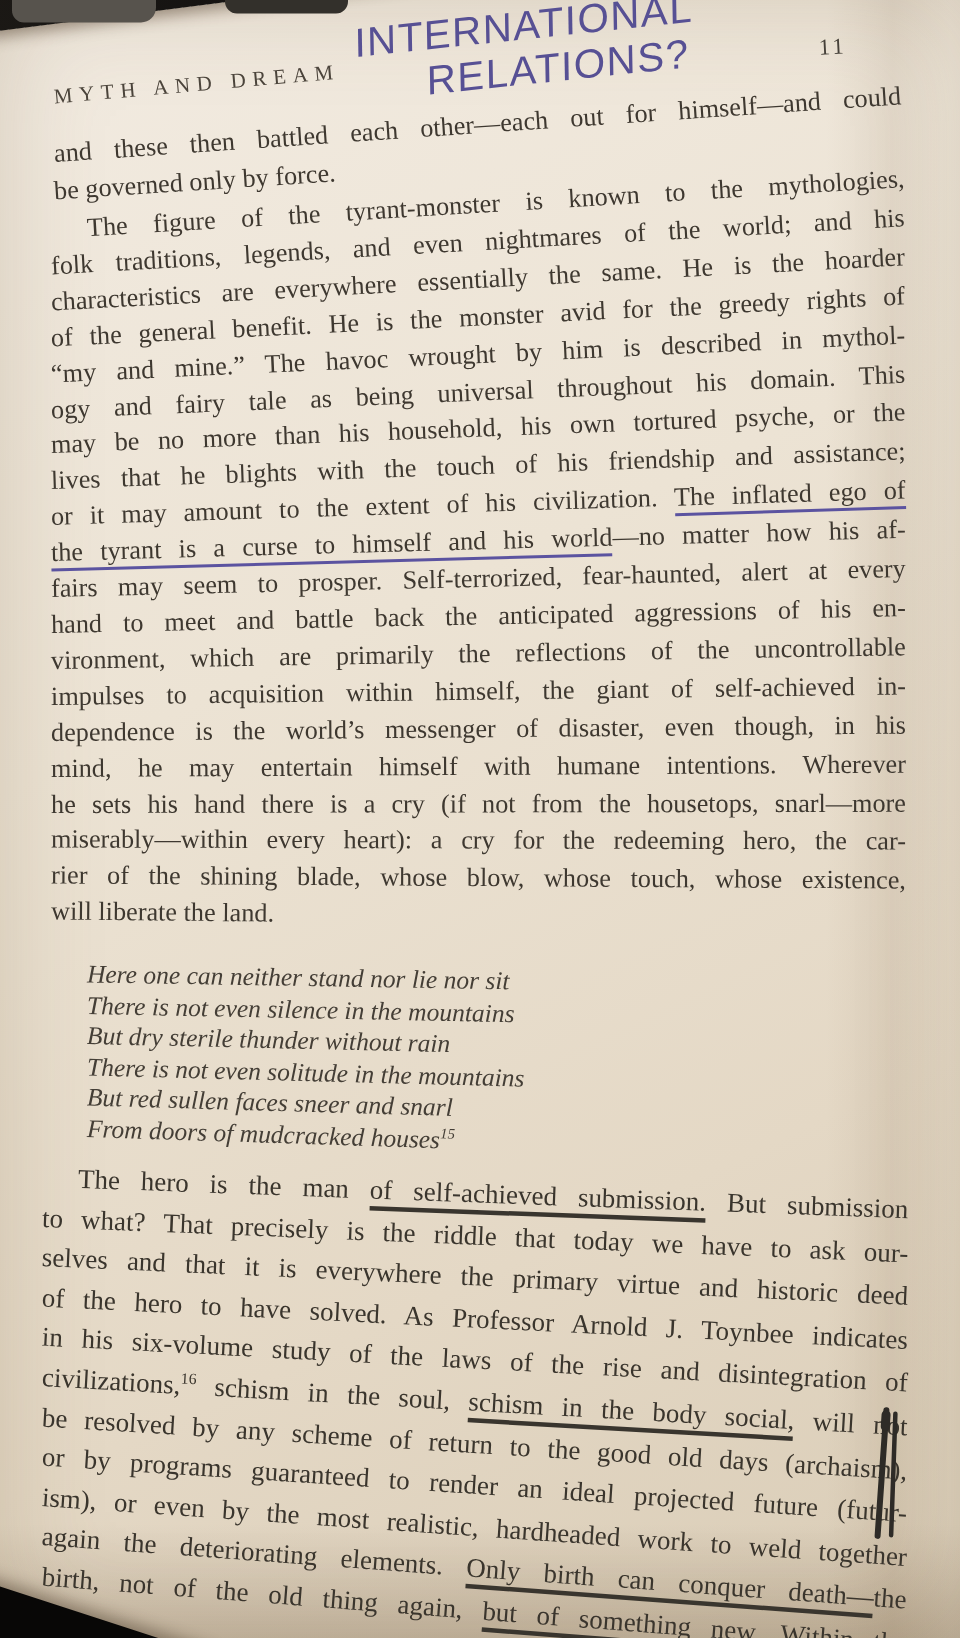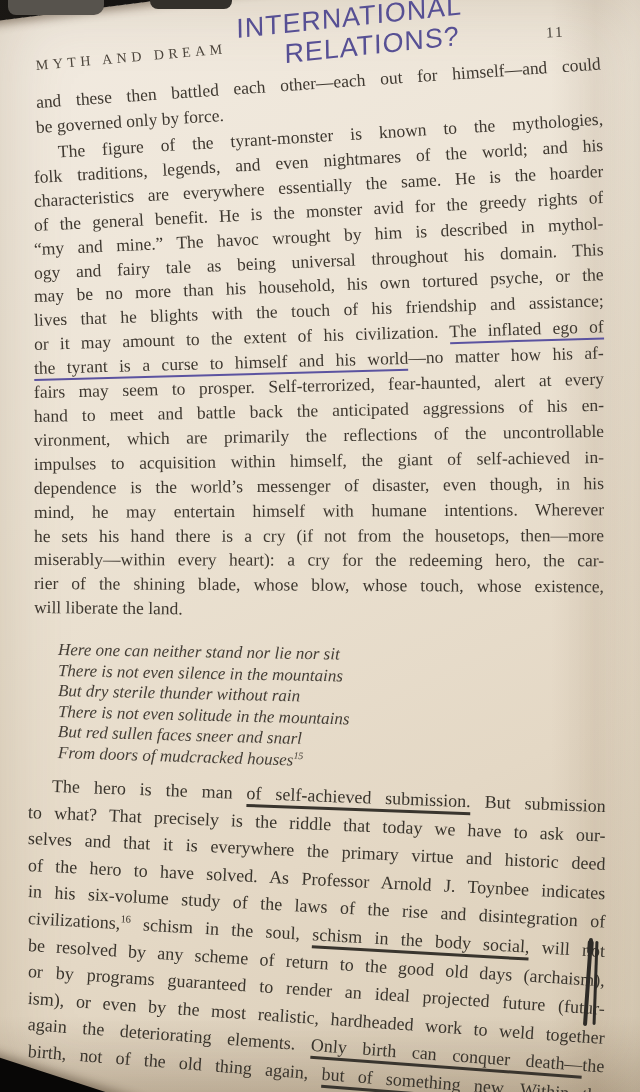--- a/index.html
+++ b/index.html
@@ -92,21 +92,21 @@
       <div class="line" style="transform: rotate(-2.19deg);"><span>may be no more than his household, his own tortured psyche, or the</span></div>
       <div class="line" style="transform: rotate(-1.98deg);"><span>lives that he blights with the touch of his friendship and assistance;</span></div>
       <div class="line" style="transform: rotate(-1.77deg);"><span>or it may amount to the extent of his civilization. </span><span class="u-purple">The inflated ego of</span></div>
       <div class="line" style="transform: rotate(-1.56deg);"><span class="u-purple">the tyrant is a curse to himself and his world</span><span>—no matter how his af-</span></div>
       <div class="line" style="transform: rotate(-1.34deg);"><span>fairs may seem to prosper. Self-terrorized, fear-haunted, alert at every</span></div>
       <div class="line" style="transform: rotate(-1.13deg);"><span>hand to meet and battle back the anticipated aggressions of his en-</span></div>
       <div class="line" style="transform: rotate(-0.92deg);"><span>vironment, which are primarily the reflections of the uncontrollable</span></div>
       <div class="line" style="transform: rotate(-0.71deg);"><span>impulses to acquisition within himself, the giant of self-achieved in-</span></div>
       <div class="line" style="transform: rotate(-0.5deg);"><span>dependence is the world’s messenger of disaster, even though, in his</span></div>
       <div class="line" style="transform: rotate(-0.29deg);"><span>mind, he may entertain himself with humane intentions. Wherever</span></div>
-      <div class="line" style="transform: rotate(-0.08deg);"><span>he sets his hand there is a cry (if not from the housetops, then—more</span></div>
+      <div class="line" style="transform: rotate(-0.08deg);"><span>he sets his hand there is a cry (if not from the housetops, snarl—more</span></div>
       <div class="line" style="transform: rotate(0.13deg);"><span>miserably—within every heart): a cry for the redeeming hero, the car-</span></div>
       <div class="line" style="transform: rotate(0.34deg);"><span>rier of the shining blade, whose blow, whose touch, whose existence,</span></div>
       <div class="line end" style="transform: rotate(0.55deg);"><span>will liberate the land.</span></div>
     </div>
   <div class="textblock" id="poem">
       <div class="line" style="transform: rotate(0.92deg);"><span>Here one can neither stand nor lie nor sit</span></div>
       <div class="line" style="transform: rotate(1.1deg);"><span>There is not even silence in the mountains</span></div>
       <div class="line" style="transform: rotate(1.28deg);"><span>But dry sterile thunder without rain</span></div>
       <div class="line" style="transform: rotate(1.46deg);"><span>There is not even solitude in the mountains</span></div>
       <div class="line" style="transform: rotate(1.64deg);"><span>But red sullen faces sneer and snarl</span></div>

